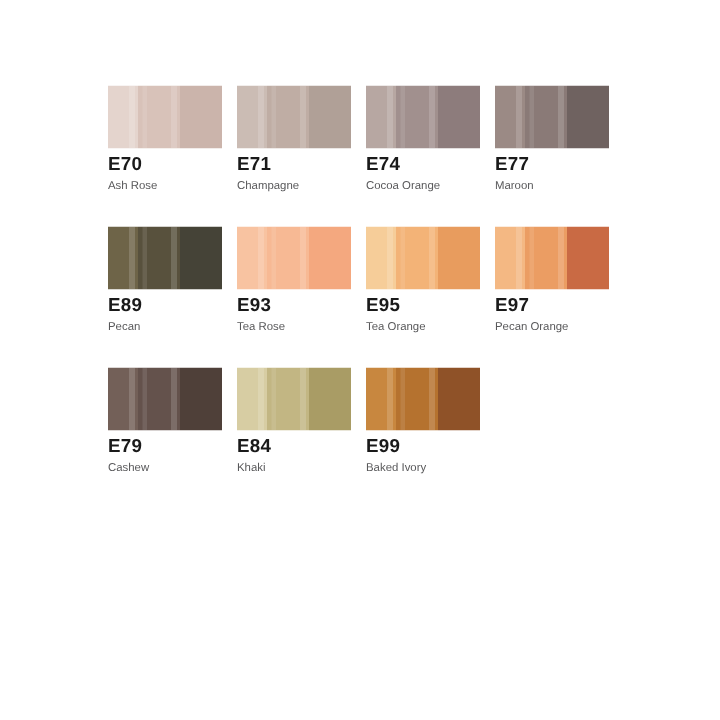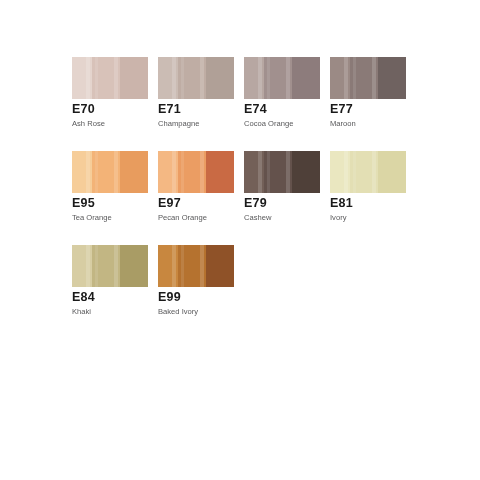--- a/index.html
+++ b/index.html
@@ -122,20 +122,38 @@
         <div class="swatch-chip">
           <div class="band b1" style="background: rgb(155, 138, 133);"></div>
           <div class="band b2" style="background: rgb(138, 122, 119);"></div>
           <div class="band b3" style="background: rgb(111, 98, 96);"></div>
         </div>
         <div class="swatch-code">E77</div>
         <div class="swatch-name">Maroon</div>
       </div>
       <div class="swatch-cell">
         <div class="swatch-chip">
+          <div class="band b1" style="background: rgb(110, 100, 72);"></div>
+          <div class="band b2" style="background: rgb(88, 81, 61);"></div>
+          <div class="band b3" style="background: rgb(69, 67, 55);"></div>
+        </div>
+        <div class="swatch-code">E89</div>
+        <div class="swatch-name">Pecan</div>
+      </div>
+      <div class="swatch-cell">
+        <div class="swatch-chip">
+          <div class="band b1" style="background: rgb(248, 195, 161);"></div>
+          <div class="band b2" style="background: rgb(247, 185, 148);"></div>
+          <div class="band b3" style="background: rgb(244, 168, 127);"></div>
+        </div>
+        <div class="swatch-code">E93</div>
+        <div class="swatch-name">Tea Rose</div>
+      </div>
+      <div class="swatch-cell">
+        <div class="swatch-chip">
           <div class="band b1" style="background: rgb(246, 205, 153);"></div>
           <div class="band b2" style="background: rgb(243, 179, 119);"></div>
           <div class="band b3" style="background: rgb(232, 156, 94);"></div>
         </div>
         <div class="swatch-code">E95</div>
         <div class="swatch-name">Tea Orange</div>
       </div>
       <div class="swatch-cell">
         <div class="swatch-chip">
           <div class="band b1" style="background: rgb(244, 184, 131);"></div>
@@ -149,29 +167,20 @@
         <div class="swatch-chip">
           <div class="band b1" style="background: rgb(115, 96, 88);"></div>
           <div class="band b2" style="background: rgb(100, 82, 76);"></div>
           <div class="band b3" style="background: rgb(79, 64, 57);"></div>
         </div>
         <div class="swatch-code">E79</div>
         <div class="swatch-name">Cashew</div>
       </div>
       <div class="swatch-cell">
         <div class="swatch-chip">
-          <div class="band b1" style="background: rgb(234, 231, 192);"></div>
-          <div class="band b2" style="background: rgb(227, 223, 180);"></div>
-          <div class="band b3" style="background: rgb(219, 214, 165);"></div>
-        </div>
-        <div class="swatch-code">E81</div>
-        <div class="swatch-name">Ivory</div>
-      </div>
-      <div class="swatch-cell">
-        <div class="swatch-chip">
           <div class="band b1" style="background: rgb(215, 205, 163);"></div>
           <div class="band b2" style="background: rgb(194, 182, 131);"></div>
           <div class="band b3" style="background: rgb(169, 156, 101);"></div>
         </div>
         <div class="swatch-code">E84</div>
         <div class="swatch-name">Khaki</div>
       </div>
       <div class="swatch-cell">
         <div class="swatch-chip">
           <div class="band b1" style="background: rgb(200, 135, 63);"></div>

